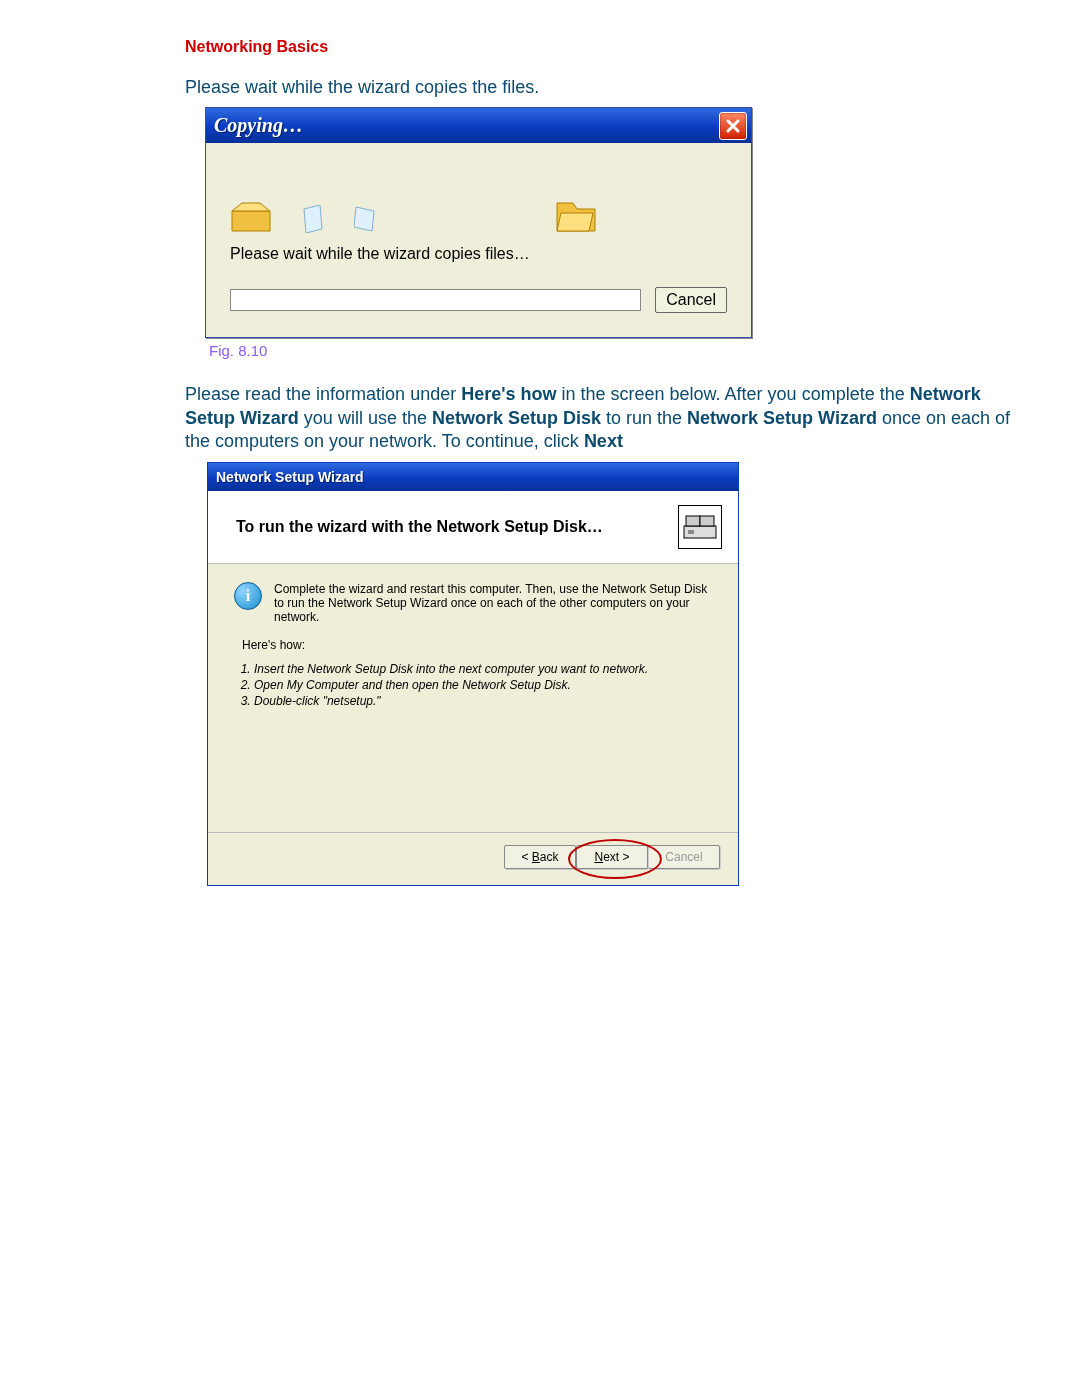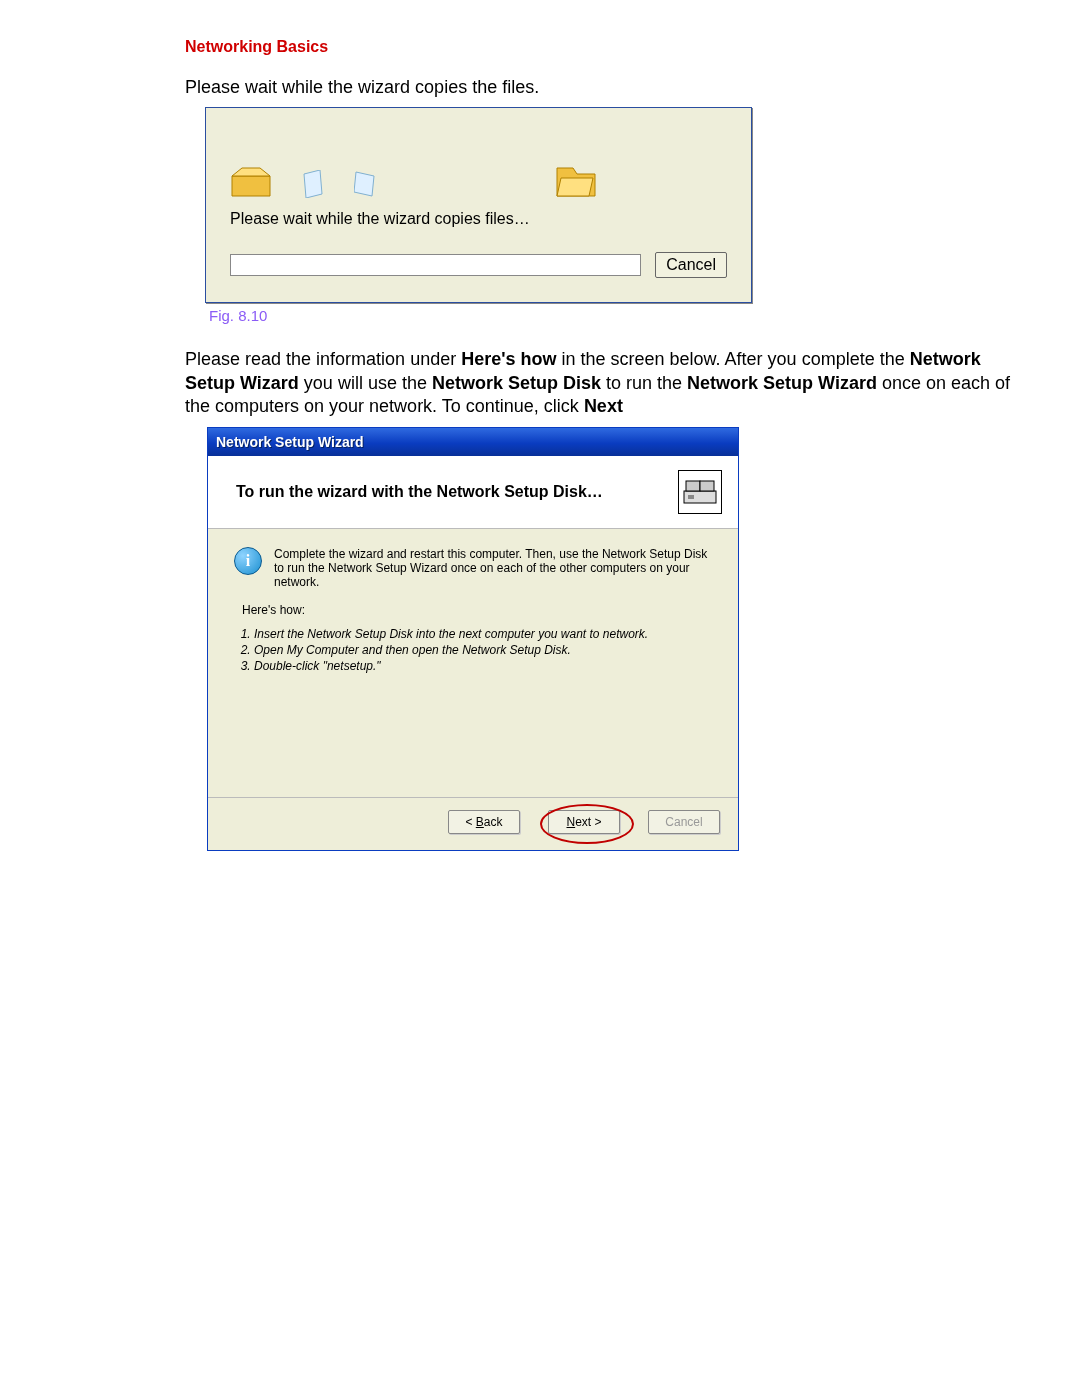--- a/index.html
+++ b/index.html
@@ -1,18 +1,18 @@
 <!DOCTYPE html>
 <html><head>
 <meta charset="utf-8">
 <style>
   html,body{margin:0;padding:0;background:#fff;font-family:Arial,Helvetica,sans-serif;font-size:17px;color:#000;}
   .page{width:1080px;margin:0 auto;padding:38px 60px 40px 185px;box-sizing:border-box;}
   h2{color:#d00000;font-size:16px;margin:0 0 20px 0;font-weight:bold;}
-  .para{font-size:18px;line-height:1.3;margin:0 0 8px 0;color:#000000;}
+  .para{font-size:18px;line-height:1.3;margin:0 0 8px 0;color:#0c4a6e;}
   .figcap{font-size:15px;color:#8b5cf6;margin:4px 0 0 24px;}
   b{font-weight:bold;}
 
   
   .dlg1{width:545px;margin:2px 0 0 20px;border:1px solid #2a4ea0;background:#eeeeda;box-shadow:1px 1px 0 #888;}
   .titlebar1{height:35px;background:linear-gradient(to bottom,#2f6ae0 0%,#0a3cc0 55%,#083098 100%);display:flex;align-items:center;justify-content:space-between;padding:0 4px 0 8px;}
   .titlebar1 .t1{color:#fff;font-family:Georgia,'Times New Roman',serif;font-weight:bold;font-size:20px;font-style:italic;text-shadow:1px 1px 1px #042060;}
   .closebtn{width:26px;height:26px;background:linear-gradient(to bottom,#ff8a66,#d02000);border:1px solid #fff;border-radius:3px;display:flex;align-items:center;justify-content:center;box-shadow:inset 0 0 2px #801000;}
   .closebtn svg{width:16px;height:16px;}
   .dlg1-body{padding:20px 24px 24px 24px;}
@@ -31,39 +31,47 @@
   .titlebar2 .t2{color:#fff;font-family:Tahoma,Arial,sans-serif;font-weight:bold;font-size:14px;text-shadow:1px 1px 0 #042060;}
   .dlg2-head{background:#fff;border-bottom:1px solid #bbb;padding:14px 16px 14px 28px;display:flex;align-items:center;justify-content:space-between;}
   .dlg2-head-txt{font-size:16px;font-weight:bold;font-family:Liberation Sans, sans-serif;}
   .dlg2-head-icon{width:44px;height:44px;border:1px solid #000;display:flex;align-items:center;justify-content:center;box-sizing:border-box;}
   .dlg2-body{padding:18px 26px 10px 26px;min-height:240px;font-family:Tahoma,Arial,sans-serif;font-size:12px;color:#000;}
   .inforow{display:flex;align-items:flex-start;gap:12px;}
   .infoicon{width:26px;height:26px;flex:0 0 26px;border-radius:50%;background:radial-gradient(circle at 30% 30%,#8fd4ff,#1a8fd0);border:1px solid #0a5a90;display:flex;align-items:center;justify-content:center;color:#fff;font-weight:bold;font-family:Georgia,serif;font-size:16px;}
   .hereshow{margin:14px 0 10px 8px;}
   .ol{margin:8px 0 0 0;padding:0 0 0 20px;font-style:italic;}
   .ol li{margin:2px 0;}
-  .dlg2-foot{border-top:1px solid #bbb;padding:12px 18px 16px 18px;display:flex;justify-content:flex-end;gap:28px;align-items:center;}
+  .dlg2-foot{border-top:1px solid #bbb;padding:12px 18px 16px 18px;display:flex;justify-content:flex-end;gap:0;align-items:center;}
   .wbtn{height:24px;min-width:72px;border:1px solid #888;background:#f2f2e4;font-family:Tahoma,Arial,sans-serif;font-size:12px;border-radius:2px;box-shadow:1px 1px 0 #ccc;}
   .wbtn.disabled{color:#999;}
   .next-wrap{position:relative;display:inline-block;}
   .ring{position:absolute;left:-8px;top:-6px;width:90px;height:36px;border:2px solid #c00000;border-radius:50%/50%;pointer-events:none;}
   u.hot{text-decoration:underline;}
   .pagenum{text-align:center;font-size:13px;margin-top:4px;}
   .block{margin-bottom:12px;}
 </style>
 </head>
 <body>
 
 <div class="page">
   <h2>Networking Basics</h2>
 
   <div class="block">
     <p class="para">Please wait while the wizard copies the files.</p>
 
     <div class="dlg1">
+      <div class="titlebar1">
+        <span class="t1">Copying…</span>
+        <div class="closebtn">
+          <svg viewBox="0 0 16 16">
+              <path d="M3 3 L13 13 M13 3 L3 13" stroke="#fff" stroke-width="3" stroke-linecap="round"></path>
+            </svg>
+        </div>
+      </div>
       <div class="dlg1-body">
         <div class="iconrow">
           <span class="folder">
             <svg viewBox="0 0 42 34">
                 <path d="M2 12 L2 32 L40 32 L40 12 Z" fill="#f0c040" stroke="#b08000"></path>
                 <path d="M2 12 L12 4 L30 4 L40 12 Z" fill="#ffe080" stroke="#b08000"></path>
               </svg>
           </span>
           <span class="paper">
             <svg viewBox="0 0 22 28">

